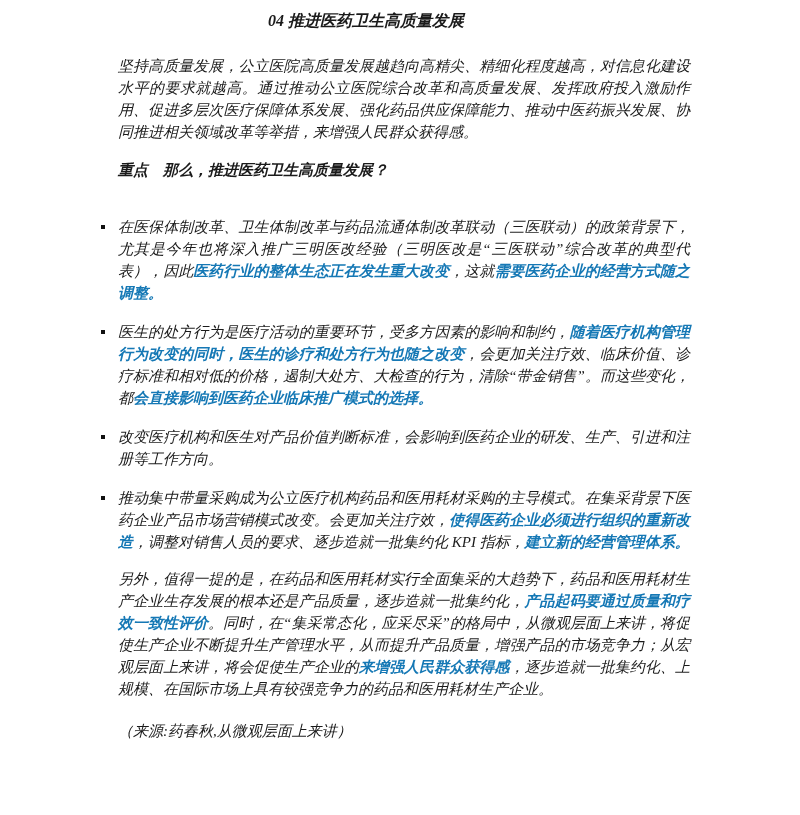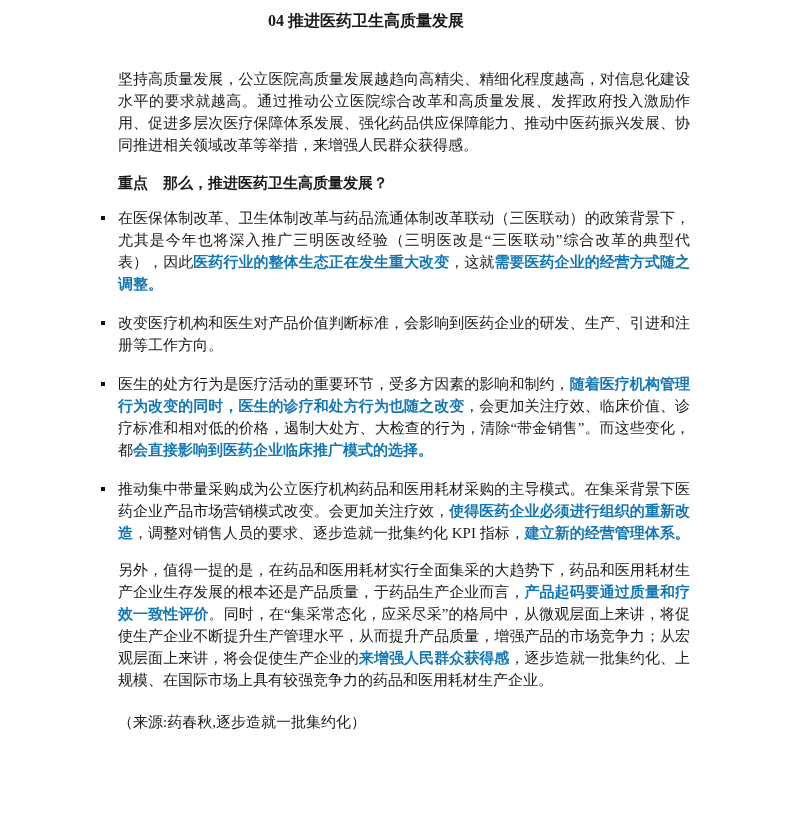--- a/index.html
+++ b/index.html
@@ -14,45 +14,46 @@
     font-family: "Liberation Serif", "DejaVu Serif", serif;
     color: #1a1a1a;
     font-size: 15px;
     line-height: 22px;
   }
   .page {
     box-sizing: border-box;
     width: 800px;
     height: 815px;
     padding: 10px 110px 0 118px;
+    font-style: italic;
   }
   .doc-title {
     font-size: 16px;
     font-weight: bold;
     text-align: center;
     margin: 0 76px 0 0;
     line-height: 22px;
     white-space: nowrap;
   }
   .para {
     text-align: justify;
     text-justify: inter-ideograph;
     margin: 0;
   }
   .intro {
-    margin-top: 36px;
+    margin-top: 23px;
   }
   .section-heading {
     font-weight: bold;
     margin: 16px 0 0 0;
     line-height: 22px;
   }
   ul.bullet-list {
     list-style: none;
-    margin: 13px 0 0 0;
+    margin: 35px 0 0 0;
     padding: 0;
   }
   ul.bullet-list li {
     position: relative;
     text-align: justify;
     text-justify: inter-ideograph;
   }
   ul.bullet-list li + li {
     margin-top: 17px;
   }
@@ -88,29 +89,29 @@
 
   <p class="section-heading">重点　那么，推进医药卫生高质量发展？</p>
 
   <ul class="bullet-list">
     <li>
       <span class="bullet-marker"></span>
       <span><span>在医保体制改革、卫生体制改革与药品流通体制改革联动（三医联动）的政策背景下，尤其是今年也将深入推广三明医改经验（三明医改是“三医联动”综合改革的典型代表），因此</span><span class="hl">医药行业的整体生态正在发生重大改变</span><span>，这就</span><span class="hl">需要医药企业的经营方式随之调整。</span></span>
     </li>
     <li>
       <span class="bullet-marker"></span>
-      <span><span>改变医疗机构和医生对产品价值判断标准，会影响到医药企业的研发、生产、引进和注册等工作方向。</span></span>
+      <span><span>医生的处方行为是医疗活动的重要环节，受多方因素的影响和制约，</span><span class="hl">随着医疗机构管理行为改变的同时，医生的诊疗和处方行为也随之改变</span><span>，会更加关注疗效、临床价值、诊疗标准和相对低的价格，遏制大处方、大检查的行为，清除“带金销售”。而这些变化，都</span><span class="hl">会直接影响到医药企业临床推广模式的选择。</span></span>
     </li>
     <li>
       <span class="bullet-marker"></span>
-      <span><span>医生的处方行为是医疗活动的重要环节，受多方因素的影响和制约，</span><span class="hl">随着医疗机构管理行为改变的同时，医生的诊疗和处方行为也随之改变</span><span>，会更加关注疗效、临床价值、诊疗标准和相对低的价格，遏制大处方、大检查的行为，清除“带金销售”。而这些变化，都</span><span class="hl">会直接影响到医药企业临床推广模式的选择。</span></span>
+      <span><span>改变医疗机构和医生对产品价值判断标准，会影响到医药企业的研发、生产、引进和注册等工作方向。</span></span>
     </li>
     <li>
       <span class="bullet-marker"></span>
       <span><span>推动集中带量采购成为公立医疗机构药品和医用耗材采购的主导模式。在集采背景下医药企业产品市场营销模式改变。会更加关注疗效，</span><span class="hl">使得医药企业必须进行组织的重新改造</span><span>，调整对销售人员的要求、逐步造就一批集约化 KPI 指标，</span><span class="hl">建立新的经营管理体系。</span></span>
     </li>
   </ul>
 
-  <p class="para closing"><span>另外，值得一提的是，在药品和医用耗材实行全面集采的大趋势下，药品和医用耗材生产企业生存发展的根本还是产品质量，于药品生产企业而言，</span><span class="hl">产品起码要通过质量和疗效一致性评价</span><span>。同时，在“集采常态化，应采尽采”的格局中，从微观层面上来讲，将促使生产企业不断提升生产管理水平，从而提升产品质量，增强产品的市场竞争力；从宏观层面上来讲，将会促使生产企业的</span><span class="hl">来增强人民群众获得感</span><span>，逐步造就一批集约化、上规模、在国际市场上具有较强竞争力的药品和医用耗材生产企业。</span></p>
+  <p class="para closing"><span>另外，值得一提的是，在药品和医用耗材实行全面集采的大趋势下，药品和医用耗材生产企业生存发展的根本还是产品质量，逐步造就一批集约化，</span><span class="hl">产品起码要通过质量和疗效一致性评价</span><span>。同时，在“集采常态化，应采尽采”的格局中，从微观层面上来讲，将促使生产企业不断提升生产管理水平，从而提升产品质量，增强产品的市场竞争力；从宏观层面上来讲，将会促使生产企业的</span><span class="hl">来增强人民群众获得感</span><span>，逐步造就一批集约化、上规模、在国际市场上具有较强竞争力的药品和医用耗材生产企业。</span></p>
 
-  <p class="para source-note">（来源:药春秋,逐步造就一批集约化）</p>
+  <p class="para source-note">（来源:药春秋,从微观层面上来讲）</p>
 
 </div>
 
 </body></html>

